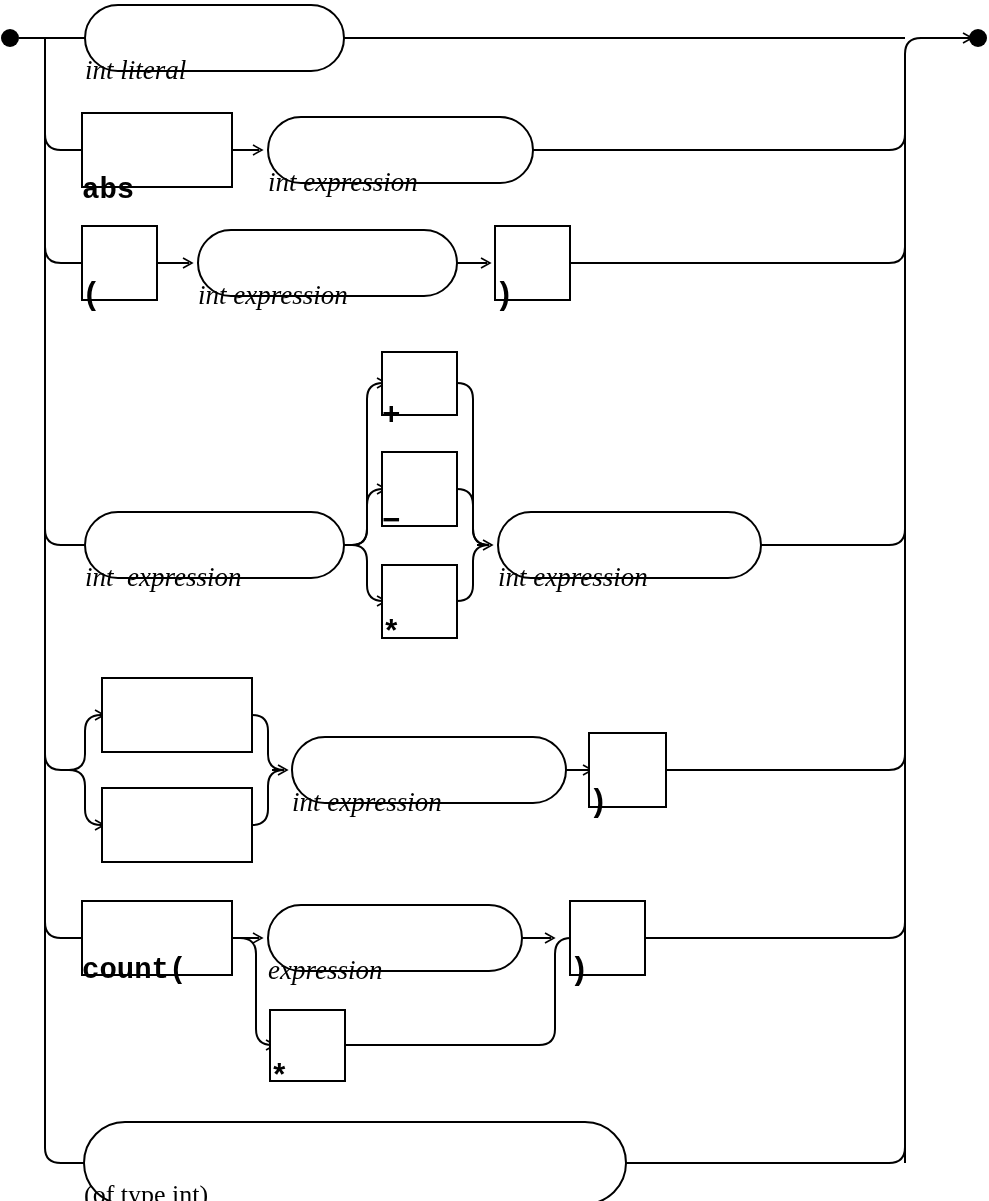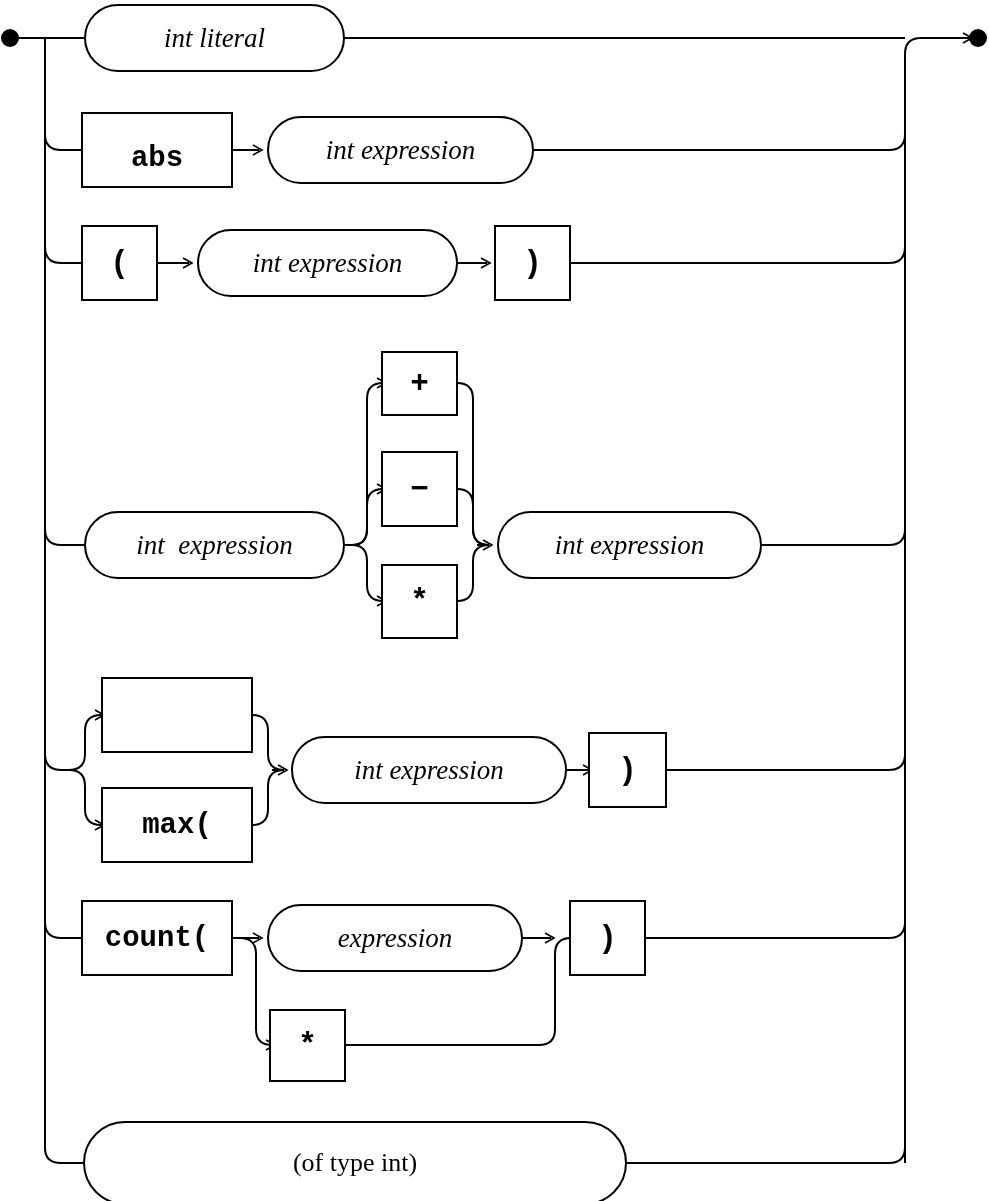--- a/index.html
+++ b/index.html
@@ -21,24 +21,25 @@
     position: absolute;
     left: 0;
     top: 0;
     width: 989px;
     height: 1201px;
   }
   .node-label {
     position: absolute;
     display: flex;
     align-items: center;
-    justify-content: center;
+    justify-content: flex-start;
     text-align: center;
     pointer-events: none;
     white-space: pre;
+    margin-top: 32px;
   }
   .nonterminal-text {
     font-family: "Liberation Serif", serif;
     font-style: italic;
     font-size: 27px;
     color: #000000;
     line-height: 1.05;
   }
   .terminal-text {
     font-family: "Liberation Mono", monospace;
@@ -191,23 +192,20 @@
   <div class="node-label" style="left:382px; top:452px; width:75px; height:74px;">
     <span class="terminal-text sym">−</span>
   </div>
   <div class="node-label" style="left:382px; top:565px; width:75px; height:73px;">
     <span class="terminal-text sym">*</span>
   </div>
   <div class="node-label" style="left:498px; top:512px; width:263px; height:66px;">
     <span class="nonterminal-text">int expression</span>
   </div>
 
-  <div class="node-label" style="left:102px; top:788px; width:150px; height:74px;">
-    <span class="terminal-text">max(</span>
-  </div>
   <div class="node-label" style="left:292px; top:737px; width:274px; height:66px;">
     <span class="nonterminal-text">int expression</span>
   </div>
   <div class="node-label" style="left:589px; top:733px; width:77px; height:74px;">
     <span class="terminal-text sym">)</span>
   </div>
 
   <div class="node-label" style="left:82px; top:901px; width:150px; height:74px;">
     <span class="terminal-text">count(</span>
   </div>

